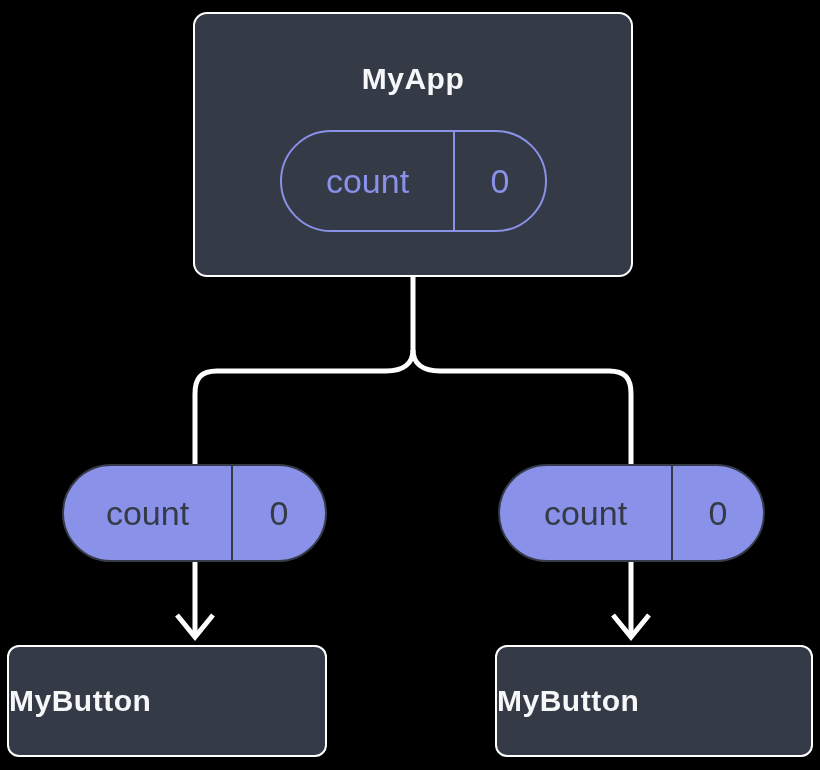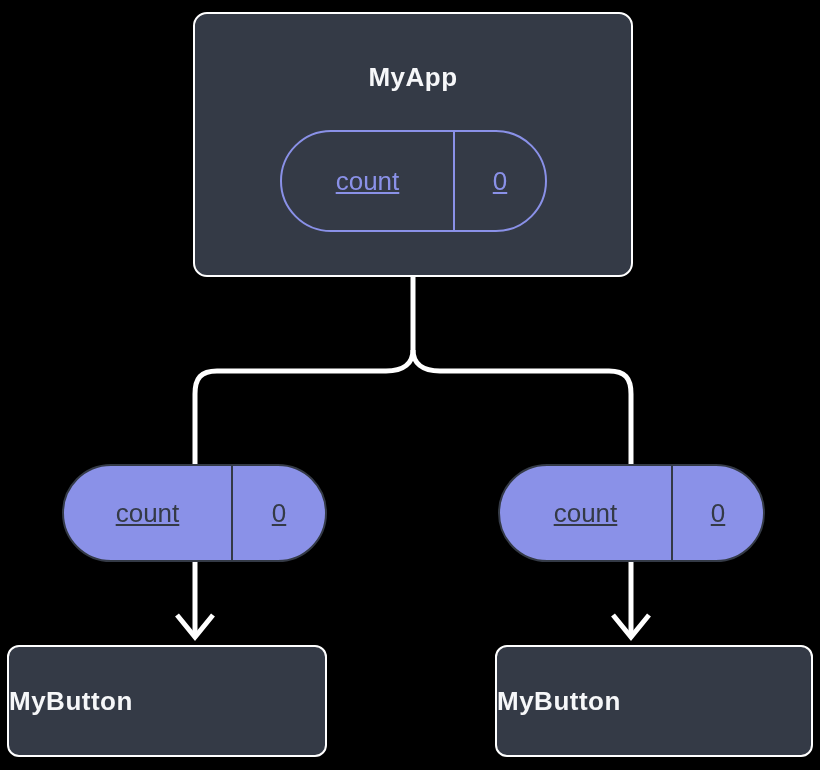--- a/index.html
+++ b/index.html
@@ -42,41 +42,40 @@
     border: 2.5px solid var(--node-border);
     z-index: 2;
   }
   .node.root {
     left: 193px; top: 12px;
     width: 440px; height: 265px;
     border-radius: 14px;
   }
   .node-title {
     color: var(--node-text);
-    font-size: 26px;
+    font-size: 30px;
     font-weight: 700;
     text-align: center;
     letter-spacing: 0.5px;
   }
   .root .node-title {
     position: absolute;
     left: 0; right: 0; top: 48px;
   }
   .pill {
     display: flex;
     align-items: stretch;
     z-index: 3;
   }
   .pill .cell {
     display: flex;
     align-items: center;
     justify-content: center;
-    font-size: 26px;
+    font-size: 34px;
     line-height: 1;
-    text-decoration: underline;
   }
   .pill.outline {
     position: absolute;
     left: 85px; top: 116px;
     width: 267px; height: 102px;
     border: 2px solid var(--pill-outline);
     border-radius: 51px;
     color: var(--pill-outline);
     background: transparent;
   }

